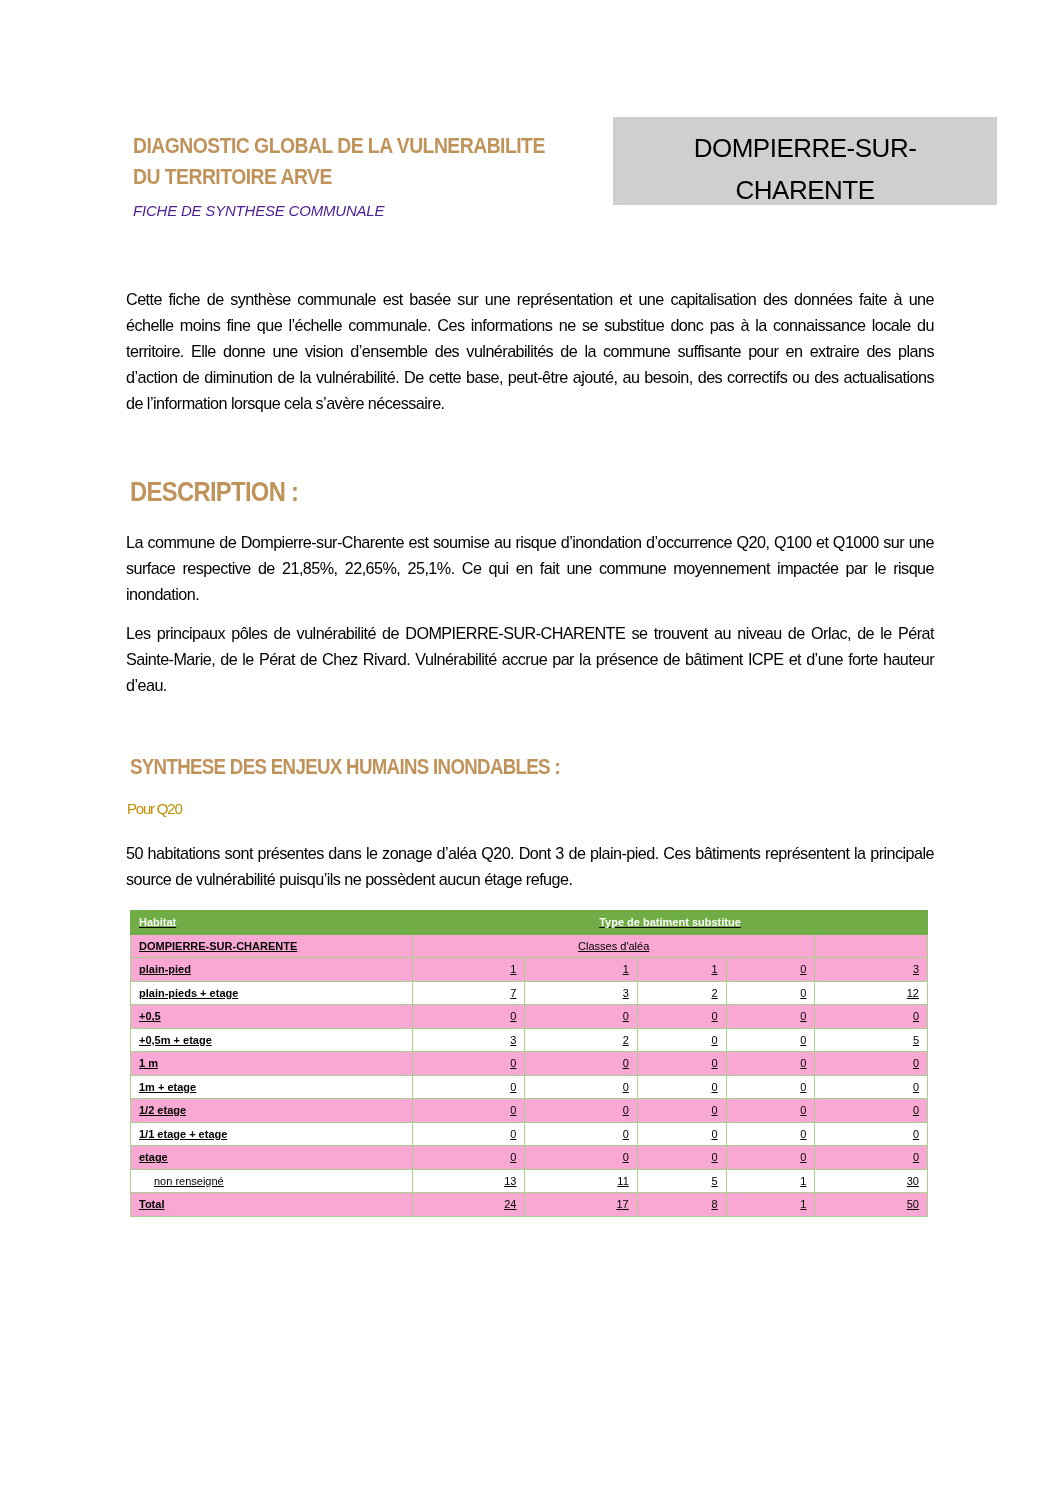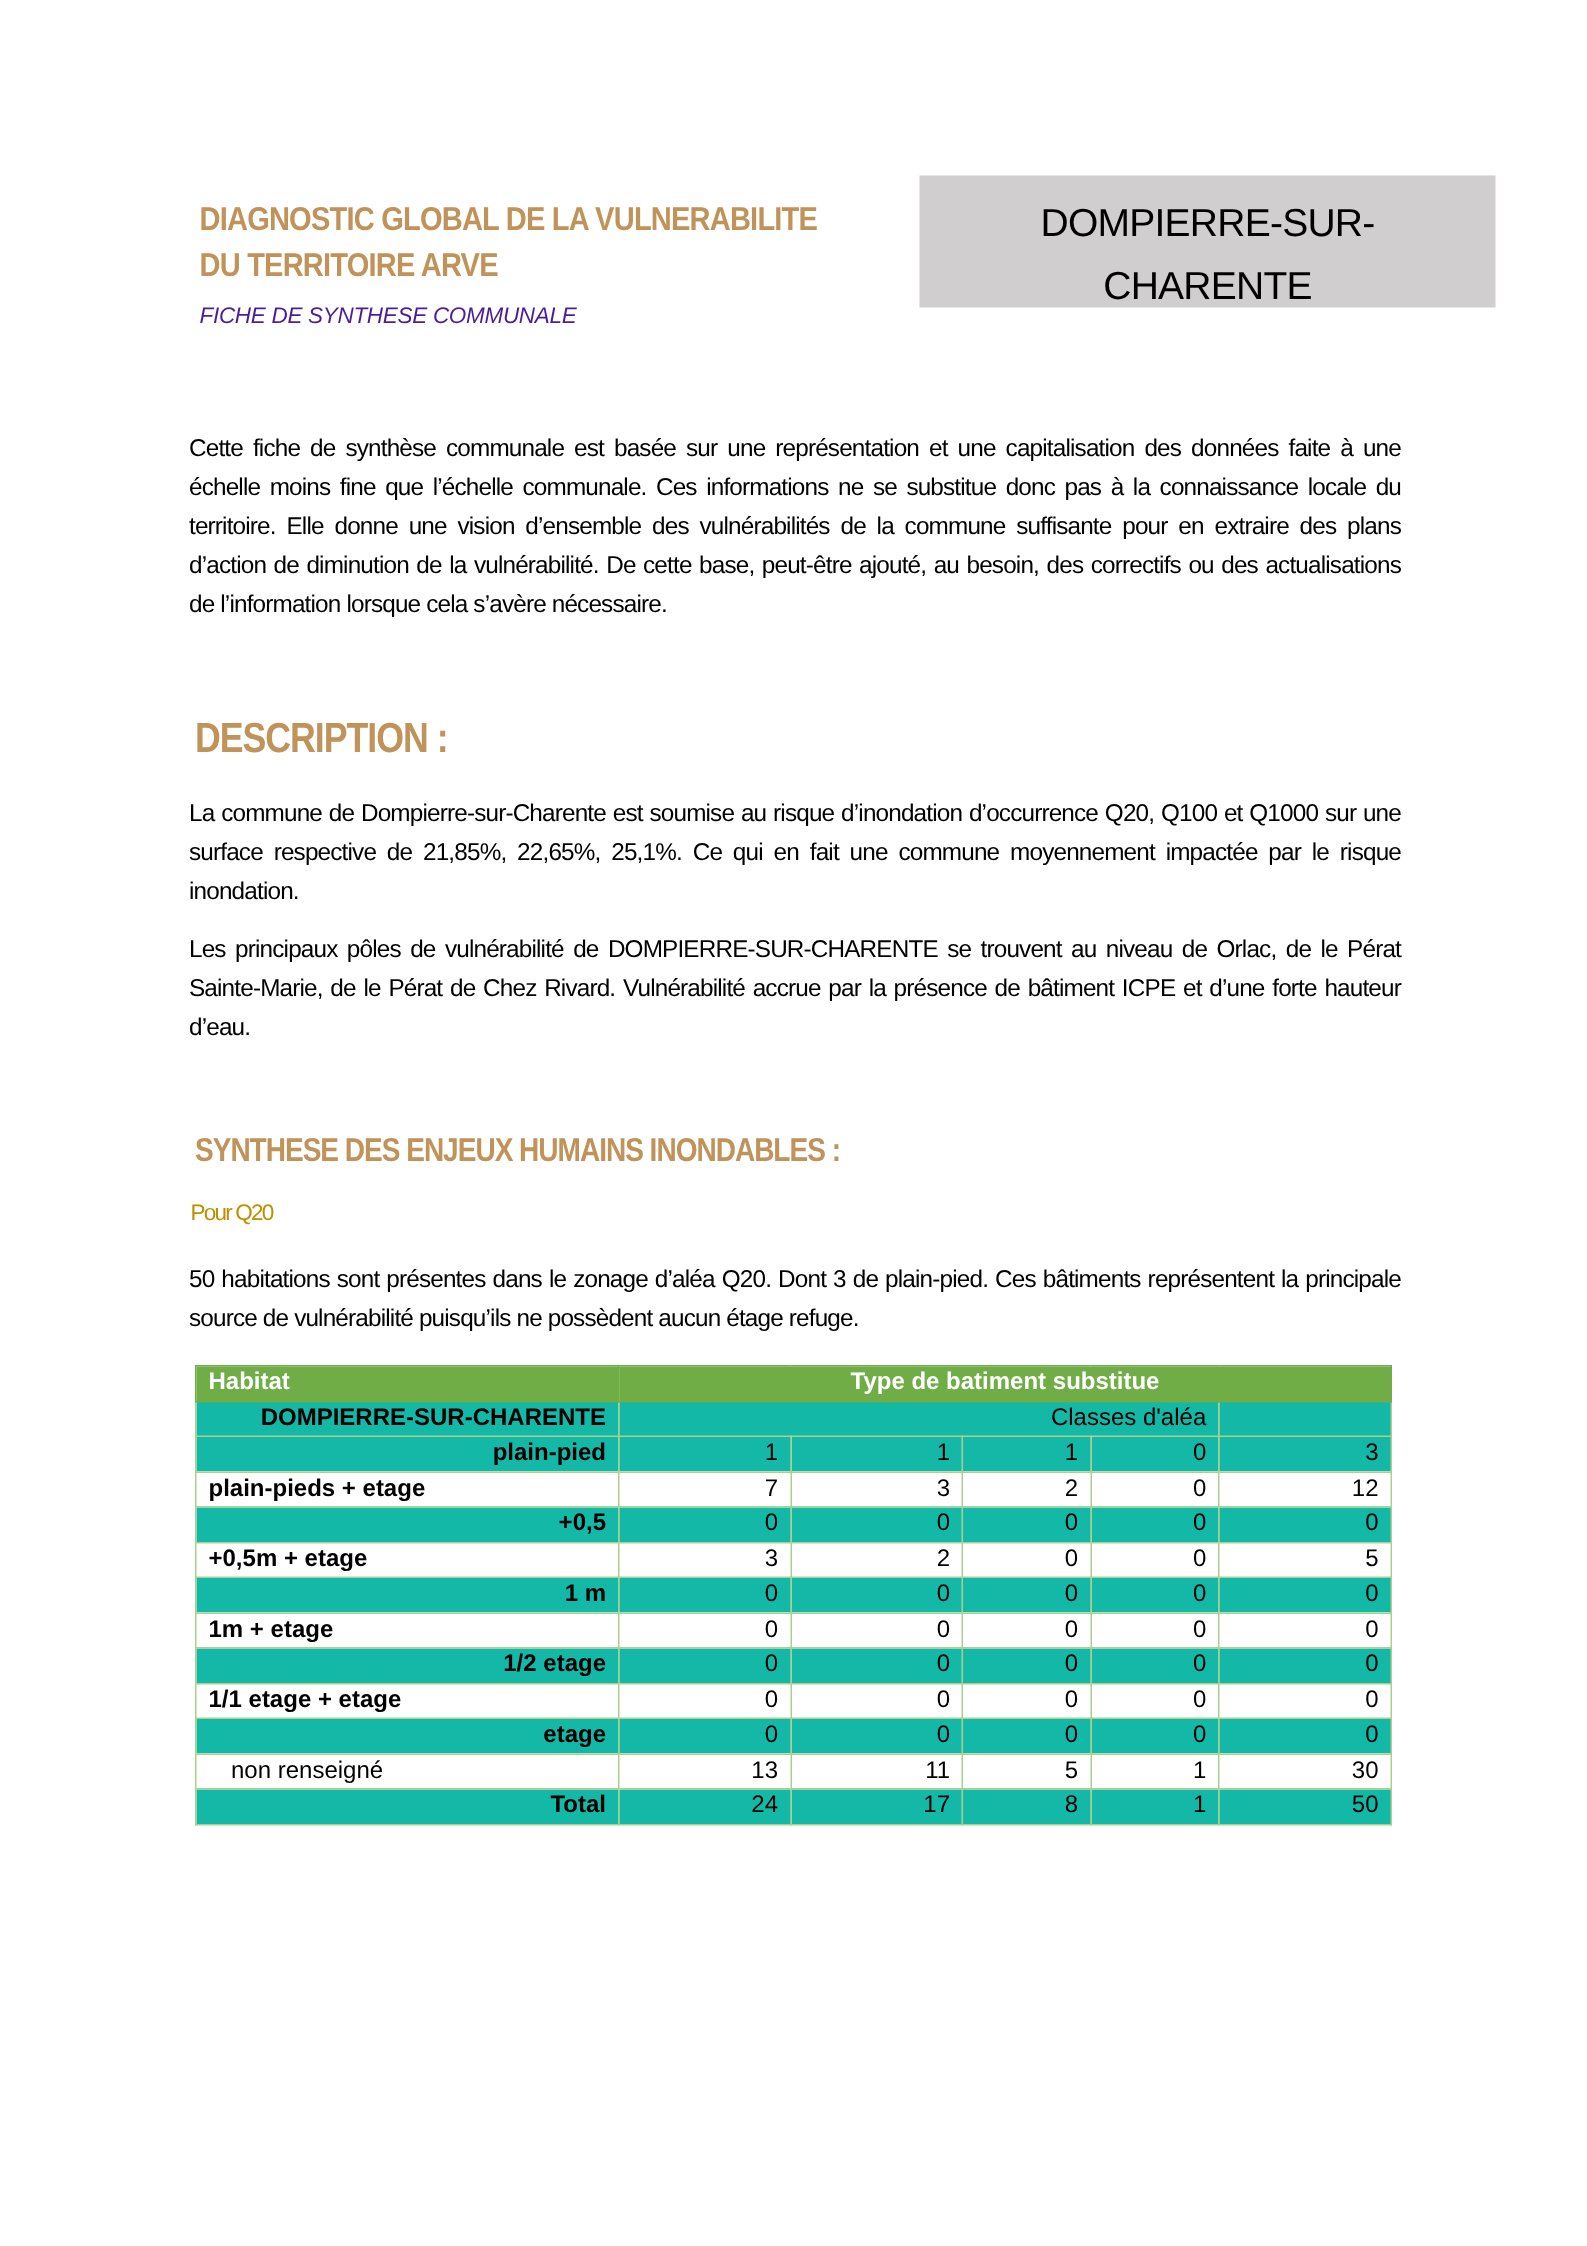--- a/index.html
+++ b/index.html
@@ -11,24 +11,24 @@
   .commune-name { font-size: 26px; line-height: 42px; padding-top: 10px; color: #000; letter-spacing: -0.5px; }
   .para { position: absolute; left: 126px; width: 808px; font-size: 16.2px; line-height: 26px; text-align: justify; letter-spacing: -0.55px; }
   .p-intro { top: 286px; }
   .h-section { position: absolute; left: 130px; font-weight: bold; color: #c0935a; letter-spacing: -0.8px; transform: scaleX(0.85); transform-origin: left; white-space: nowrap; }
   .h-desc { top: 476px; font-size: 28px; }
   .p-desc1 { top: 529px; }
   .p-desc2 { top: 620px; }
   .h-synth { top: 754px; font-size: 22px; }
   .sub-q20 { position: absolute; left: 127px; top: 800px; font-size: 15px; color: #bf8f00; letter-spacing: -1.2px; }
   .p-hab { top: 840px; }
-  table.hab { position: absolute; left: 130px; top: 910px; width: 798px; border-collapse: collapse; font-size: 16px; }
+  table.hab { position: absolute; left: 130px; top: 910px; width: 798px; border-collapse: collapse; font-size: 11px; text-decoration: underline; }
   table.hab td { border: 1px solid #a9d08e; padding: 0 8px; height: 22.5px; line-height: 22px; white-space: nowrap; }
   table.hab tr.green td { background: #70ad47; color: #fff; font-weight: bold; border-color: #70ad47; }
-  table.hab tr.light td { background: #14b8a6; text-align: right; }
+  table.hab tr.light td { background: #f9a8d4; }
   table.hab tr.white td { background: #ffffff; }
   td.rowlabel { font-weight: bold; width: 250px; }
   td.num { text-align: right; }
   td.center { text-align: center; }
   .col1 { width: 51px; } .col2 { width: 93px; } .col3 { width: 75px; } .col4 { width: 138px; } .col5 { width: 90px; }
 </style>
 </head>
 <body>
 
 <div class="title-block">

